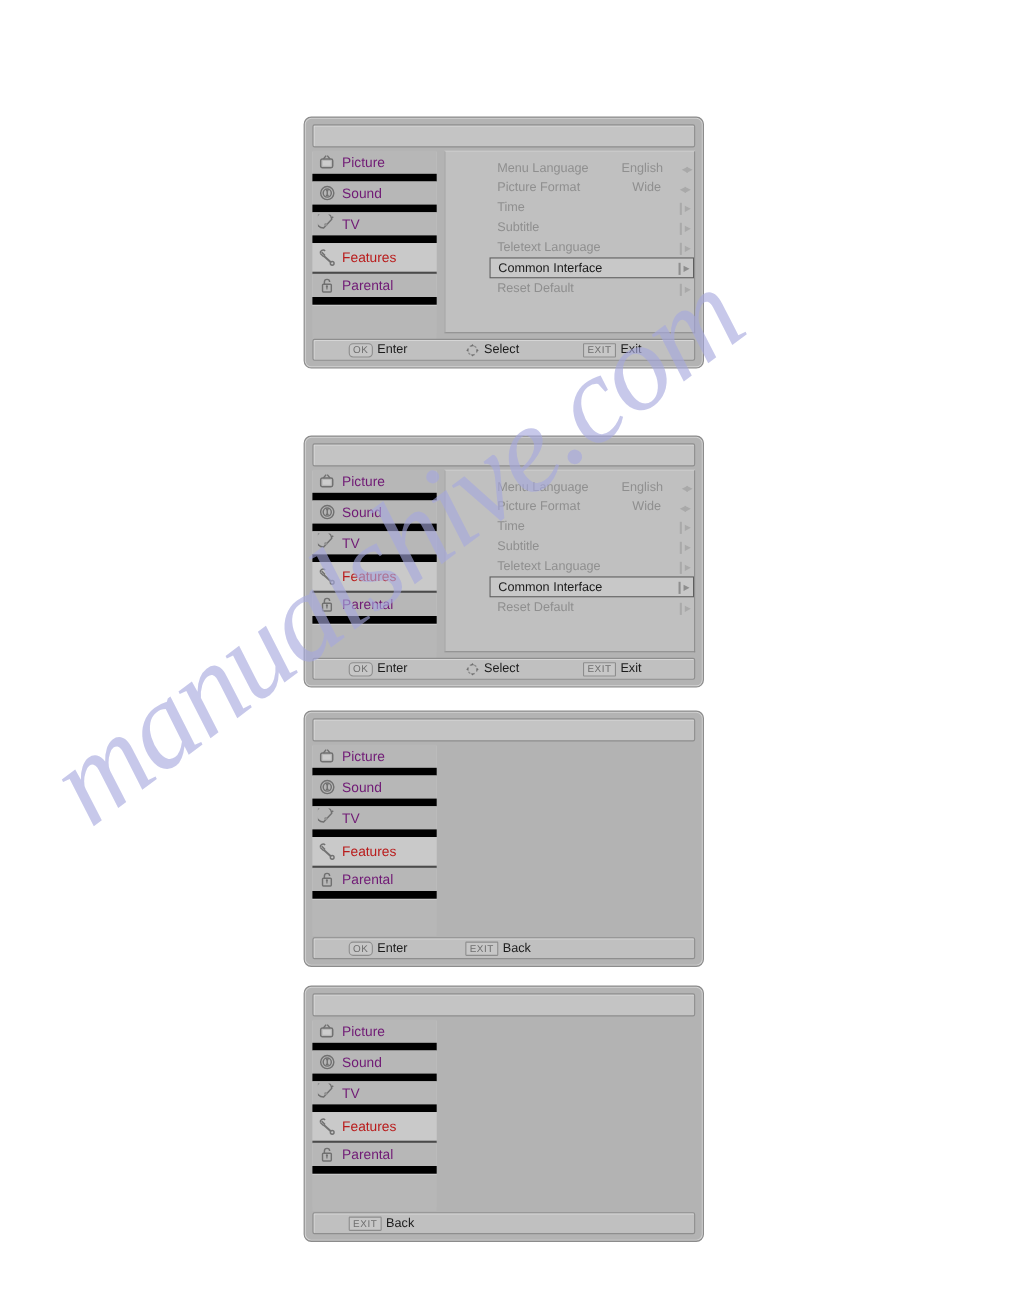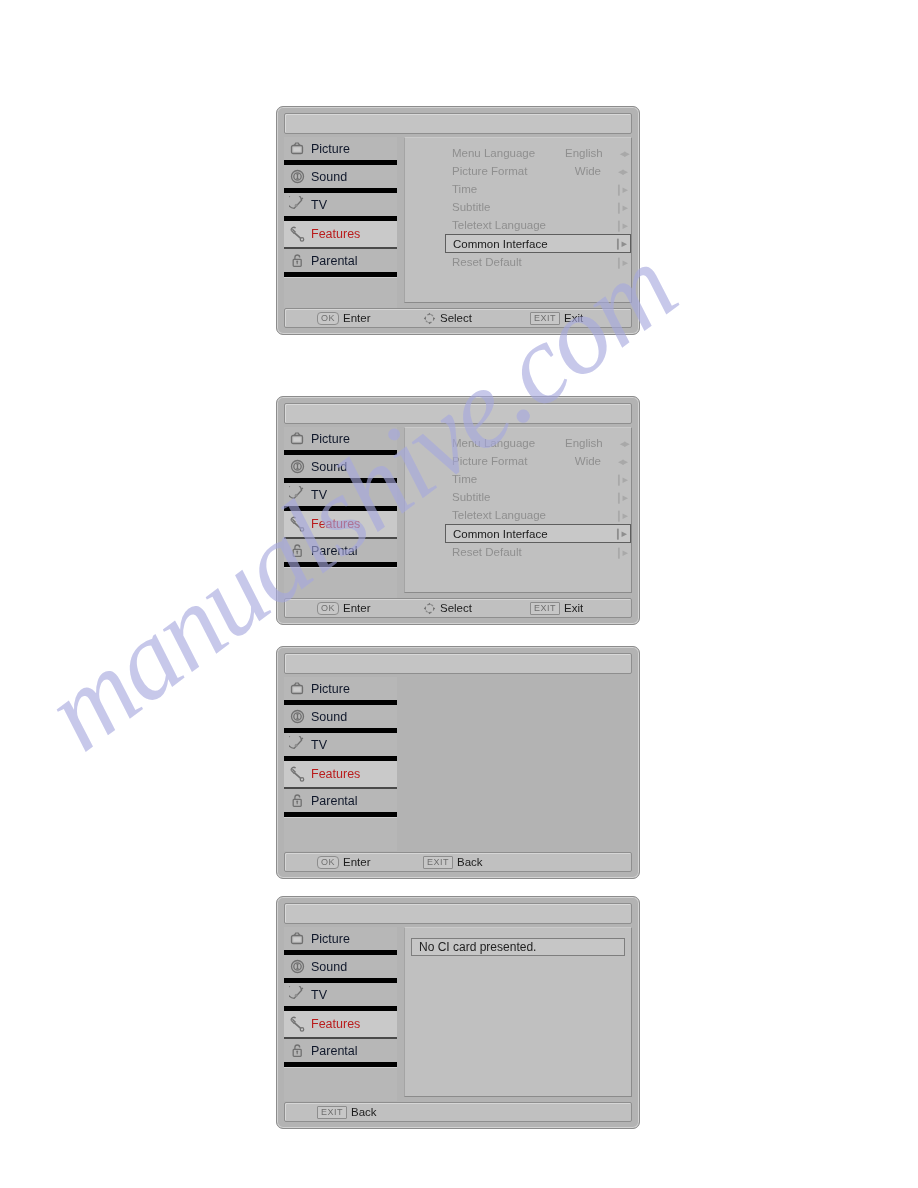--- a/index.html
+++ b/index.html
@@ -79,24 +79,24 @@
     width: 113px;
     background: #b7b7b7;
   }
   .side-item {
     position: relative;
     height: 28px;
     display: flex;
     align-items: center;
     padding-left: 5px;
     box-sizing: border-box;
-    border-bottom: 5px solid #000000;
+    border-bottom: 7px solid #000000;
     box-shadow: 0 1px 0 #cfcfcf;
     font-size: 12.5px;
-    color: #0f172a;
+    color: #701a75;
     background: #b7b7b7;
   }
   .side-item.selected {
     background: #c9c9c9;
     color: #b91c1c;
     border-bottom: 2px solid #4a4a4a;
     box-shadow: none;
   }
   .side-item .side-label { margin-left: 5px; }
   .side-filler {
@@ -574,23 +574,20 @@
                 <rect x="4.2" y="7.4" width="8" height="7" rx="0.8" stroke="#6b6b6b" fill="none" stroke-width="1.3"></rect>
                 <path d="M5.9 7.4 V5.4 a2.4 2.4 0 0 1 4.8 0" stroke="#6b6b6b" fill="none" stroke-width="1.3"></path>
                 <path d="M8.2 9.6 v2.6" stroke="#6b6b6b" stroke-width="1.1"></path>
                 <circle cx="8.2" cy="9.4" r="1" fill="#6b6b6b" stroke="none"></circle>
               </svg>
             </span>
             <span class="side-label">Parental</span>
           </div>
           <div class="side-filler"></div>
         </div>
-        <div class="content">
-          <div class="list-row">No CI card presented.</div>
-        </div>
       </div>
       <div class="hintbar">
         <div class="hint" style="left: 32px;">
           <span class="keycap sq">EXIT</span>
           <span>Back</span>
         </div>
       </div>
     </div>
   </div>
 

